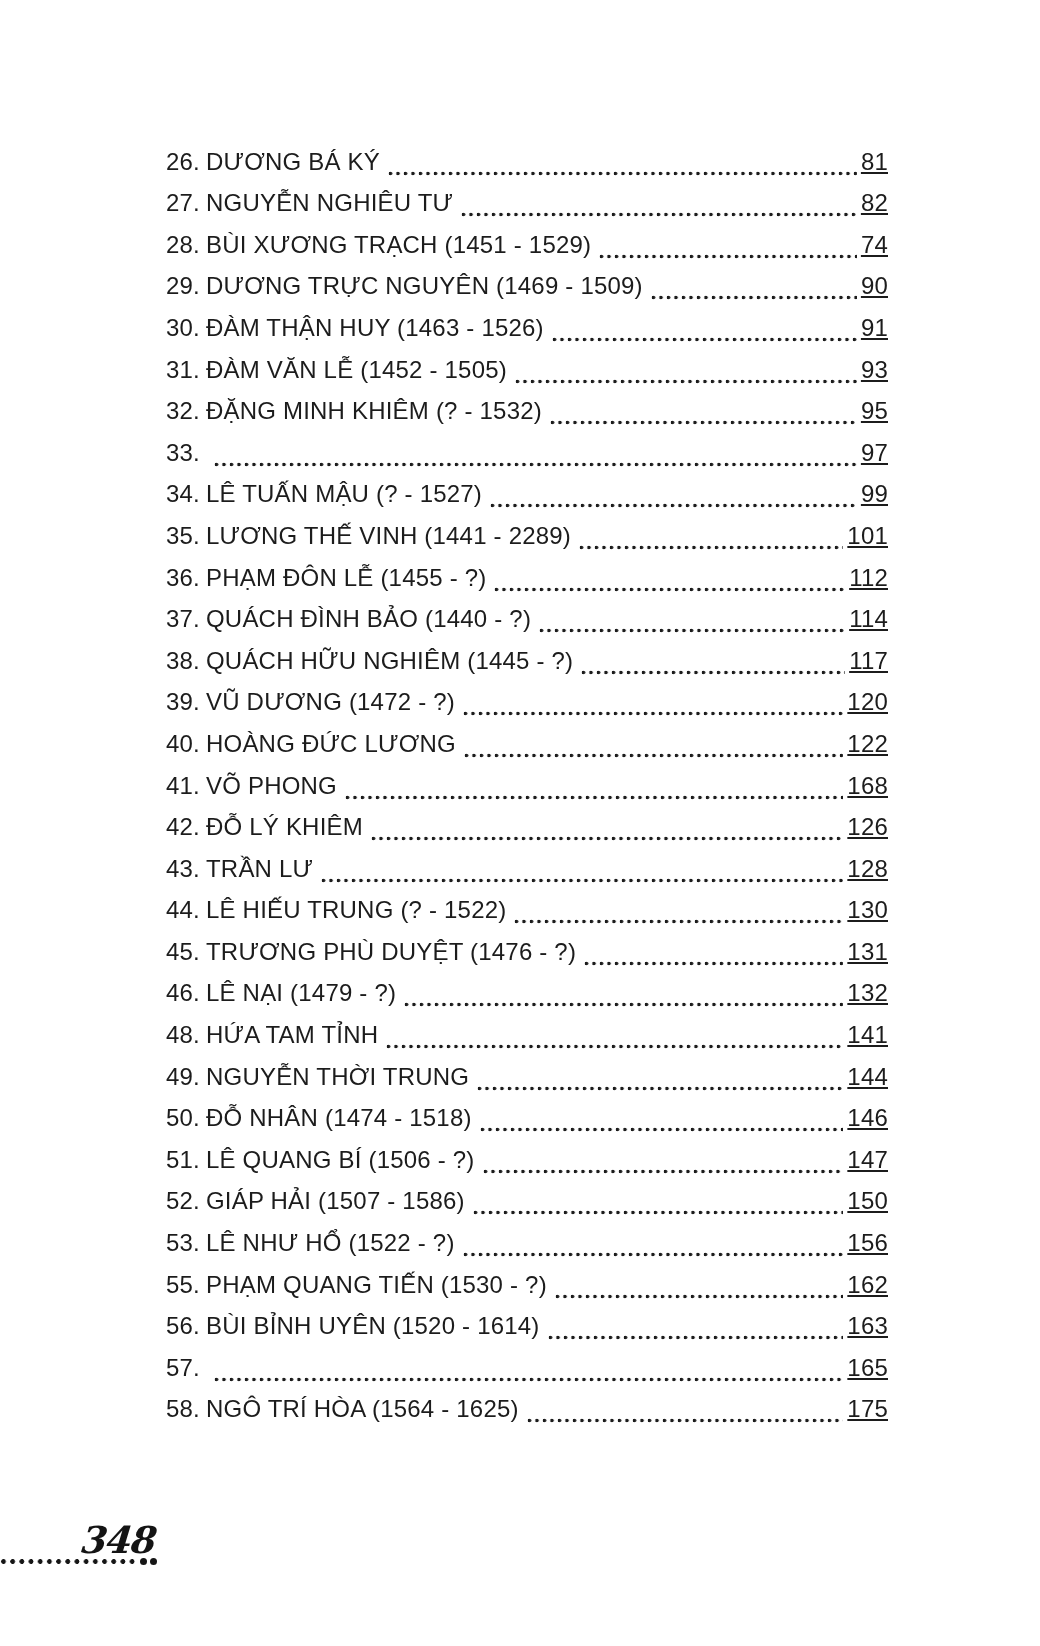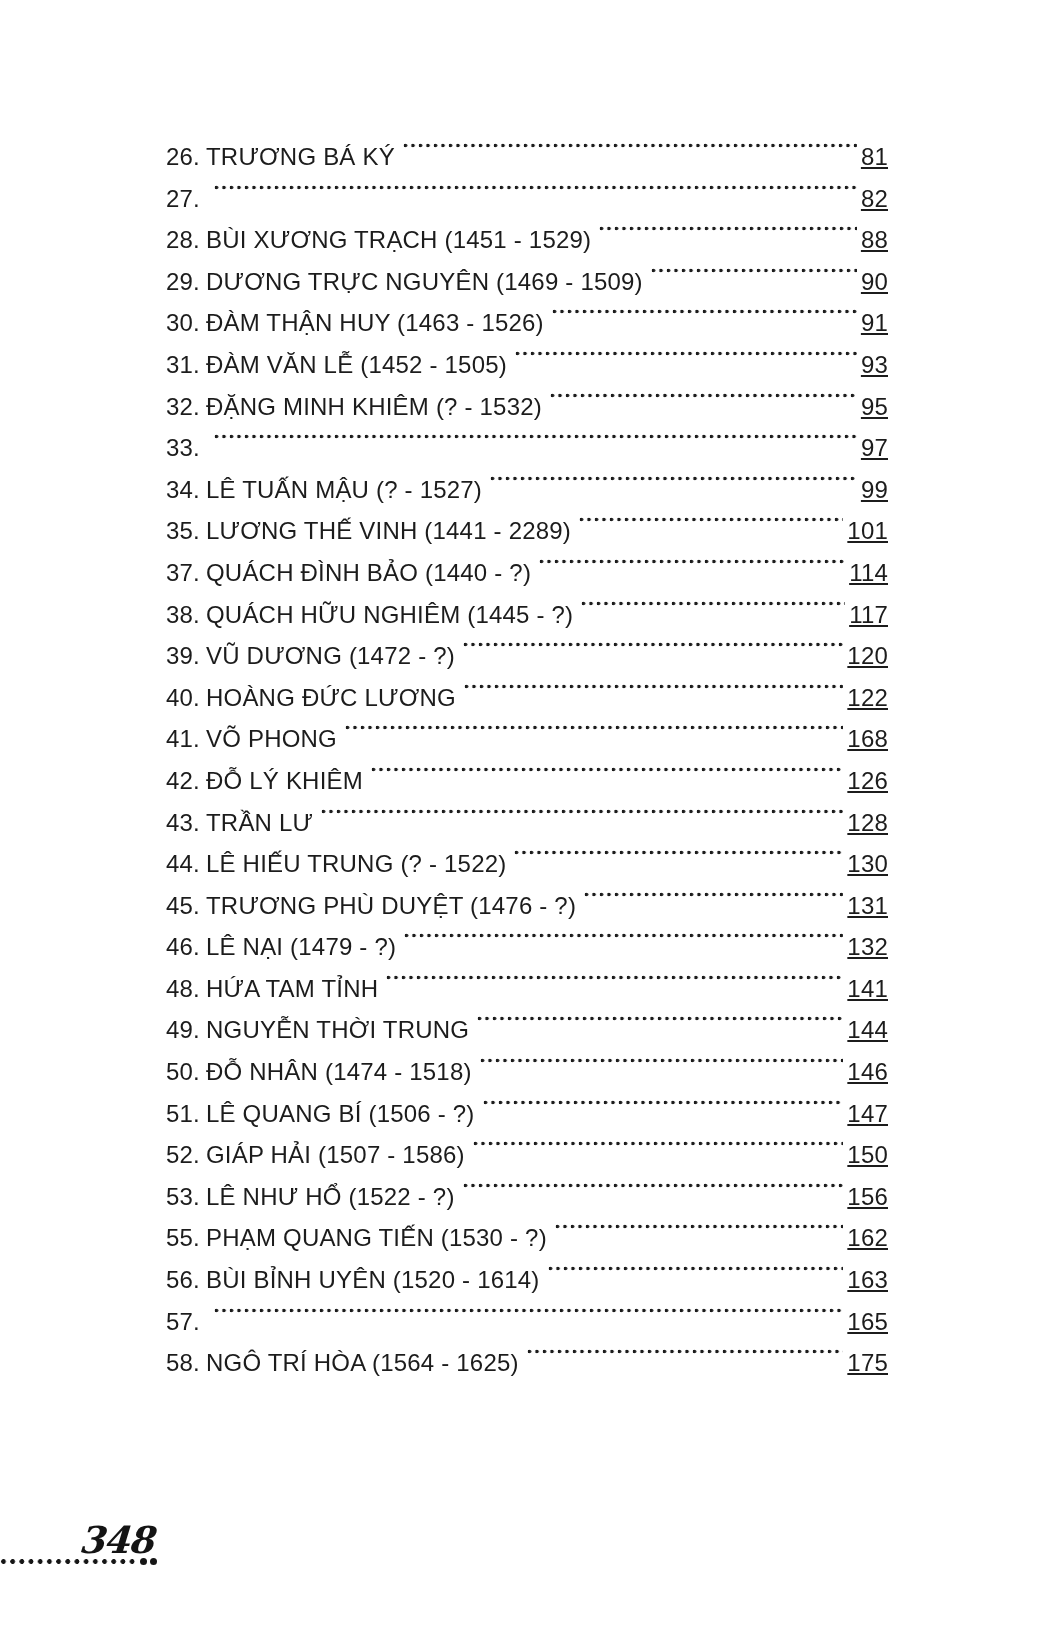--- a/index.html
+++ b/index.html
@@ -17,21 +17,21 @@
     overflow: hidden;
   }
   .toc {
     position: absolute;
     left: 166px;
     top: 134px;
     width: 722px;
   }
   .row {
     display: flex;
-    align-items: flex-start;
+    align-items: flex-end;
     box-sizing: border-box;
     height: 41.6px;
     padding-top: 9px;
     font-size: 24px;
     letter-spacing: 0.2px;
     white-space: nowrap;
   }
   .num {
     flex: 0 0 40px;
   }
@@ -89,34 +89,35 @@
 </style>
 </head>
 <body>
 
 <div class="page">
 
   <div class="toc">
 
   <div class="row">
       <span class="num">26.</span>
-      <span class="label">TRƯƠNG BÁ KÝ</span>
+      <span class="label">DƯƠNG BÁ KÝ</span>
       <span class="dots"></span>
       <span class="pg">81</span>
     </div>
       <div class="row">
       <span class="num">27.</span>
+      <span class="label">NGUYỄN NGHIÊU TƯ</span>
       <span class="dots"></span>
       <span class="pg">82</span>
     </div>
       <div class="row">
       <span class="num">28.</span>
       <span class="label">BÙI XƯƠNG TRẠCH (1451 - 1529)</span>
       <span class="dots"></span>
-      <span class="pg">88</span>
+      <span class="pg">74</span>
     </div>
       <div class="row">
       <span class="num">29.</span>
       <span class="label">DƯƠNG TRỰC NGUYÊN (1469 - 1509)</span>
       <span class="dots"></span>
       <span class="pg">90</span>
     </div>
       <div class="row">
       <span class="num">30.</span>
       <span class="label">ĐÀM THẬN HUY (1463 - 1526)</span>
@@ -144,20 +145,26 @@
       <span class="num">34.</span>
       <span class="label">LÊ TUẤN MẬU (? - 1527)</span>
       <span class="dots"></span>
       <span class="pg">99</span>
     </div>
       <div class="row">
       <span class="num">35.</span>
       <span class="label">LƯƠNG THẾ VINH (1441 - 2289)</span>
       <span class="dots"></span>
       <span class="pg">101</span>
+    </div>
+      <div class="row">
+      <span class="num">36.</span>
+      <span class="label">PHẠM ĐÔN LỄ (1455 - ?)</span>
+      <span class="dots"></span>
+      <span class="pg">112</span>
     </div>
       <div class="row">
       <span class="num">37.</span>
       <span class="label">QUÁCH ĐÌNH BẢO (1440 - ?)</span>
       <span class="dots"></span>
       <span class="pg">114</span>
     </div>
       <div class="row">
       <span class="num">38.</span>
       <span class="label">QUÁCH HỮU NGHIÊM (1445 - ?)</span>

